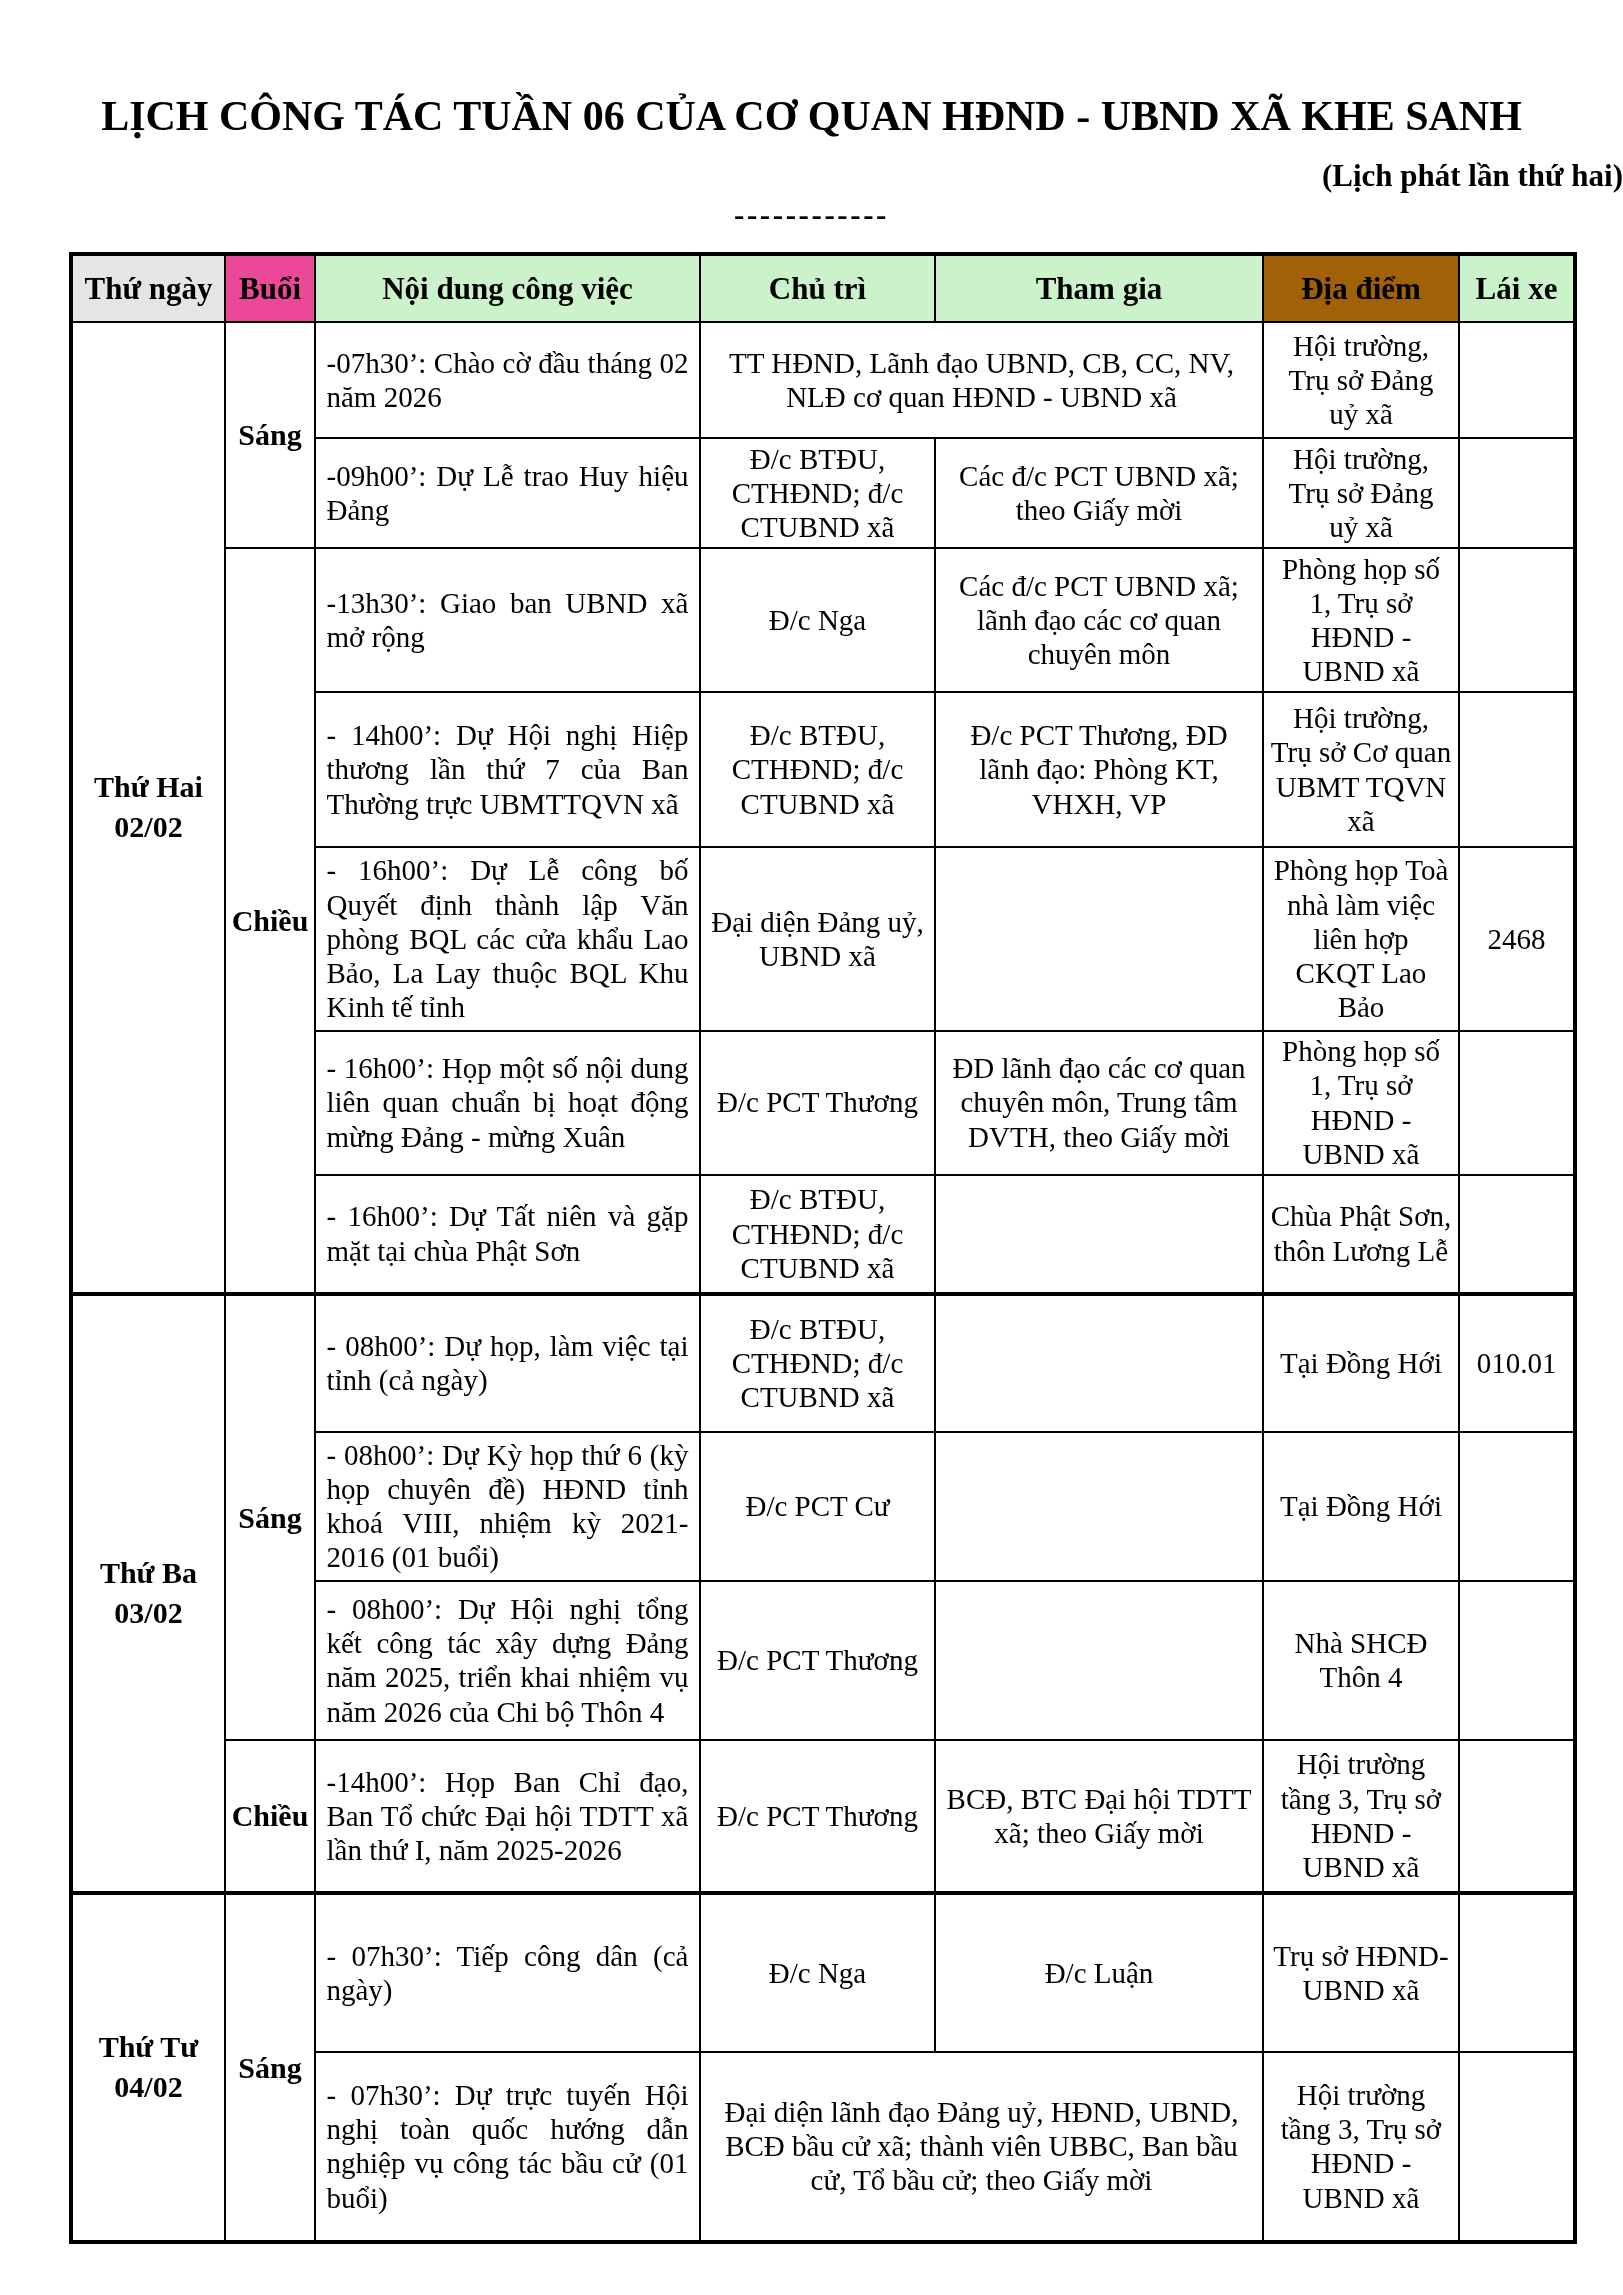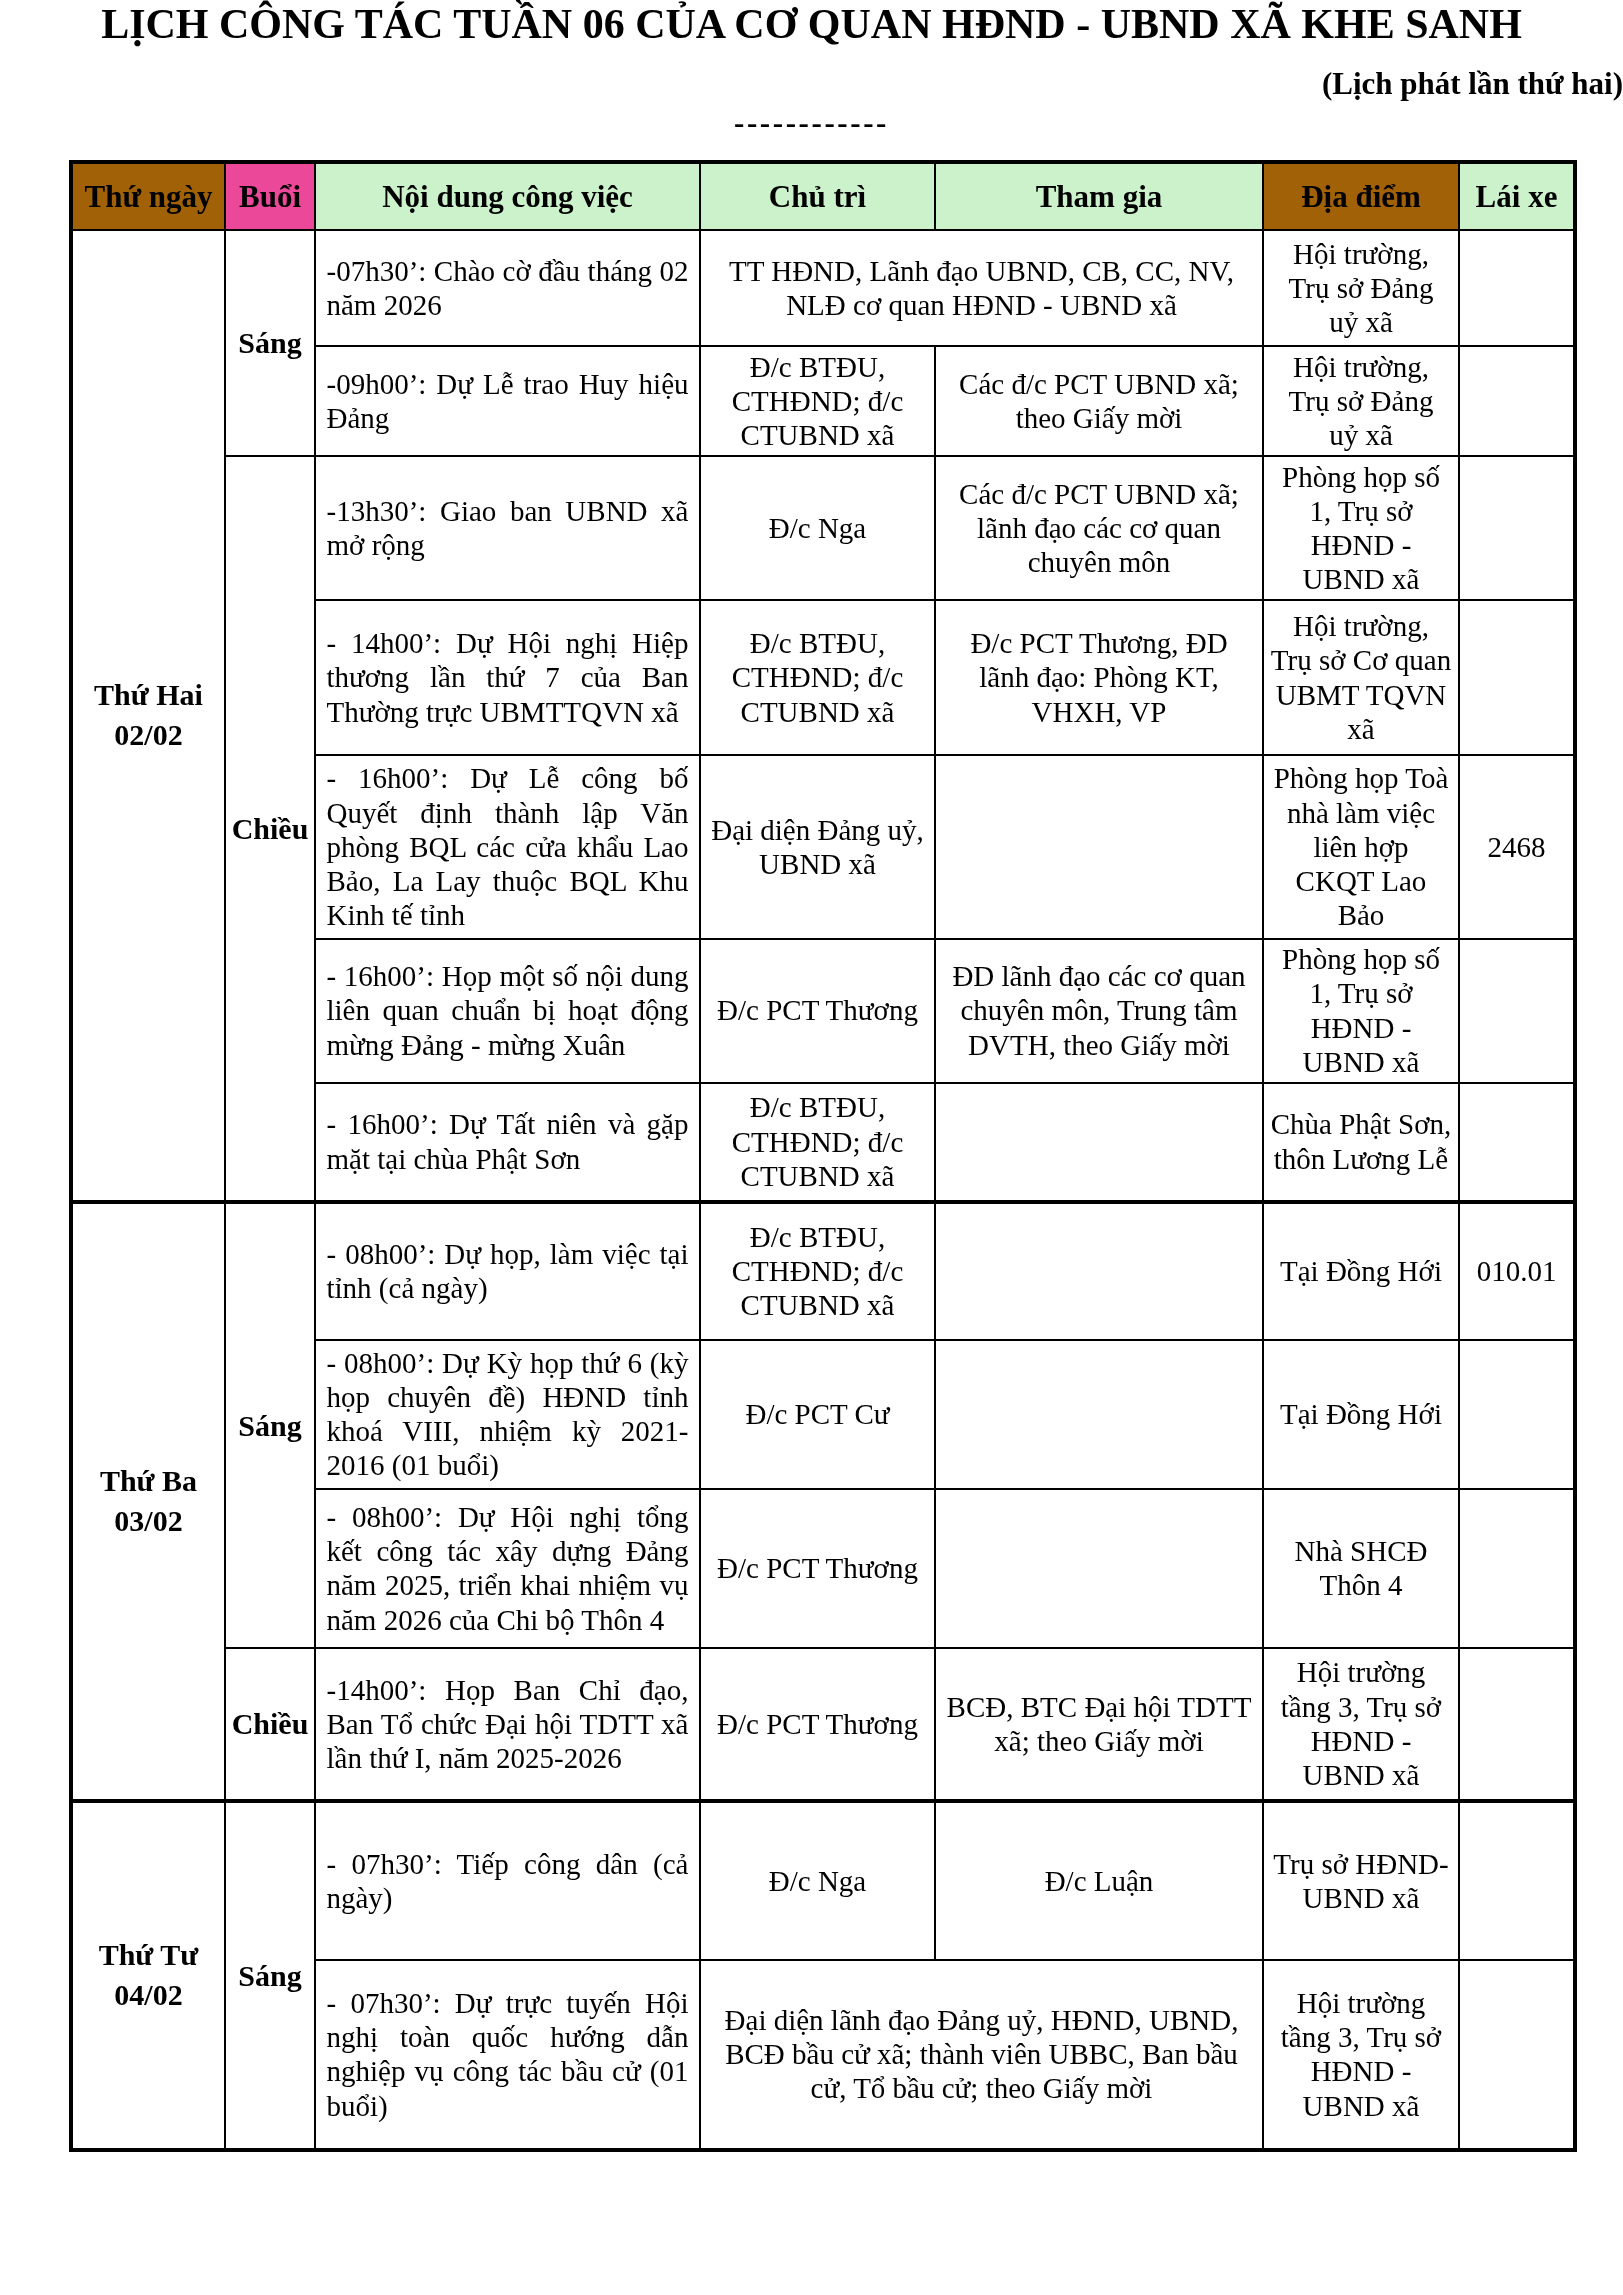--- a/index.html
+++ b/index.html
@@ -3,21 +3,21 @@
 <meta charset="utf-8">
 <style>
   html,body{margin:0;padding:0;background:#ffffff;}
   body{
     width:1623px;height:2295px;
     font-family:"Liberation Serif", serif;
     color:#000;
     position:relative;
     overflow:hidden;
   }
-  .header-block{ text-align:center; }
+  .header-block{ text-align:center; padding-top:92px; }
   .doc-title{
     font-size:42px; font-weight:bold; margin:0;
     letter-spacing:0px;
   }
   .doc-subtitle{
     font-size:31px; font-weight:bold; margin-top:10.5px;
   }
   .doc-note{
     font-size:31px; font-weight:bold; margin-top:18px;text-align:right;
   }
@@ -69,21 +69,21 @@
     <col style="width:154px">
       <col style="width:90px">
       <col style="width:385px">
     <col style="width:235px">
       <col style="width:328px">
       <col style="width:196px">
       <col style="width:116px">
   </colgroup>
   <thead>
     <tr>
-      <th style="background: #a16207;">Thứ ngày</th>
+      <th style="background: #e5e5e5;">Thứ ngày</th>
       <th style="background: #ec4899;">Buổi</th>
       <th style="background: rgb(204, 242, 204);">Nội dung công việc</th>
       <th style="background: rgb(204, 242, 204);">Chủ trì</th>
       <th style="background: rgb(204, 242, 204);">Tham gia</th>
       <th style="background: #a16207;">Địa điểm</th>
       <th style="background: rgb(204, 242, 204);">Lái xe</th>
     </tr>
   </thead>
   <tbody>
     <tr class="rh1">

